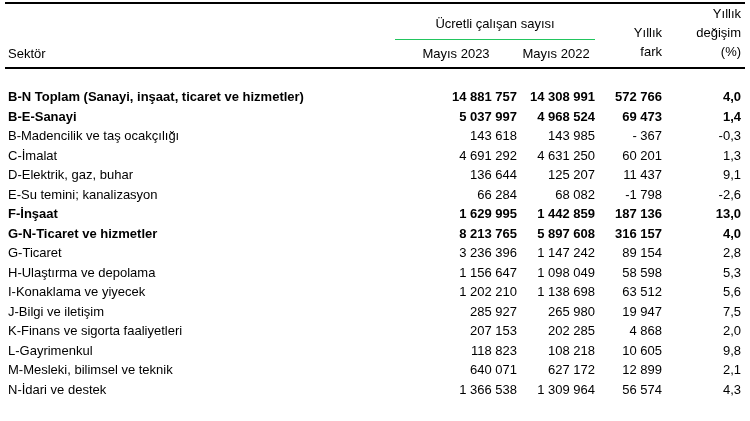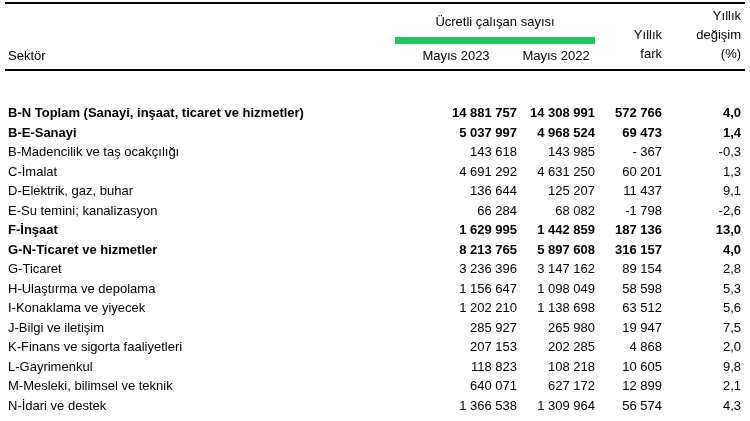--- a/index.html
+++ b/index.html
@@ -40,21 +40,21 @@
     padding: 0;
   }
   th.sector-h {
     text-align: left;
     vertical-align: bottom;
     padding: 0 0 6px 3px;
   }
   th.group-h {
     text-align: center;
     vertical-align: bottom;
-    border-bottom: 7px solid #22c55e;
+    border-bottom: 1px solid #22c55e;
     padding: 10px 0 8px 0;
   }
   tr.months-row th {
     text-align: center;
     vertical-align: bottom;
     padding: 4px 0 6px 0;
   }
   th.fark-h, th.degisim-h {
     text-align: right;
     vertical-align: bottom;
@@ -65,21 +65,21 @@
   th.degisim-h { padding-right: 4px; }
 
   tbody td {
     padding: 0;
     line-height: 19.5px;
     white-space: nowrap;
   }
   td.sector { text-align: left; padding-left: 3px; }
   td.num    { text-align: right; }
   td.pct    { padding-right: 4px; }
-  tbody tr:first-child td { padding-top: 32px; }
+  tbody tr:first-child td { padding-top: 18px; }
   tbody tr:last-child td  { padding-bottom: 30px; }
   tr.bold td { font-weight: bold; }
 </style>
 </head>
 <body>
 
 <div class="page">
   <table class="stat-table">
     <colgroup>
       <col class="c-sector">
@@ -156,21 +156,21 @@
       <tr class="bold">
         <td class="sector">G-N-Ticaret ve hizmetler</td>
         <td class="num">8 213 765</td>
         <td class="num">5 897 608</td>
         <td class="num">316 157</td>
         <td class="num pct">4,0</td>
       </tr>
       <tr>
         <td class="sector">G-Ticaret</td>
         <td class="num">3 236 396</td>
-        <td class="num">3 147 162</td>
+        <td class="num">1 147 242</td>
         <td class="num">89 154</td>
         <td class="num pct">2,8</td>
       </tr>
       <tr>
         <td class="sector">H-Ulaştırma ve depolama</td>
         <td class="num">1 156 647</td>
         <td class="num">1 098 049</td>
         <td class="num">58 598</td>
         <td class="num pct">5,3</td>
       </tr>

